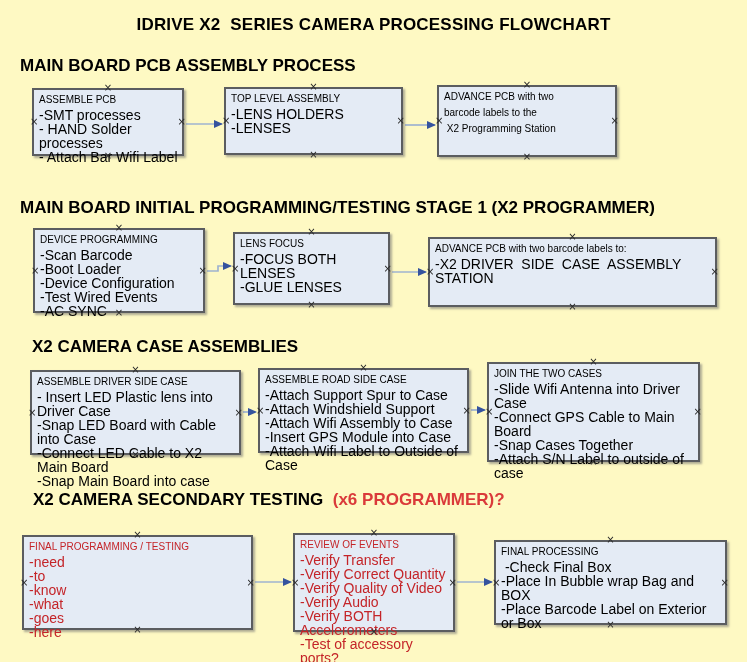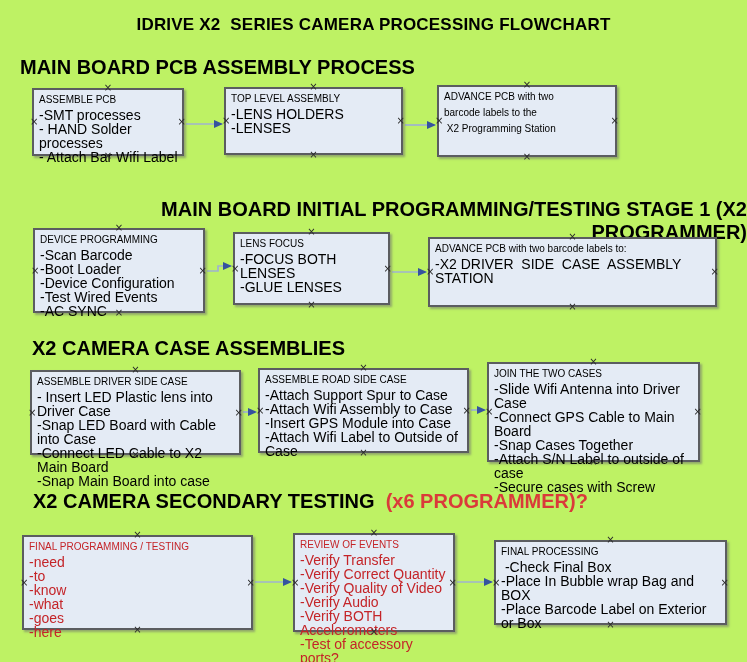--- a/index.html
+++ b/index.html
@@ -1,27 +1,27 @@
 <!DOCTYPE html>
 <html><head>
 <meta charset="utf-8">
 <style>
   html,body{margin:0;padding:0;background:#ffffff;}
   #canvas{
     position:relative;width:747px;height:662px;overflow:hidden;
-    background:#bef264;
+    background:#fef9c3;
     font-family:"Liberation Sans","DejaVu Sans",sans-serif;
     color:#000;
   }
   .page-title{
     position:absolute;top:15px;left:0;width:747px;text-align:center;
     font-size:17px;font-weight:bold;letter-spacing:.2px;white-space:pre-wrap;
   }
   .sec-heading{
-    position:absolute;font-size:20px;font-weight:bold;white-space:pre-wrap;
+    position:absolute;font-size:17px;font-weight:bold;white-space:pre-wrap;
   }
   .sec-heading .red-part{color:#da3a3a;margin-top:33px;}
   .h1{left:20px;top:56px;}
   .h2{left:20px;top:198px;text-align:right;}
   .h3{left:32px;top:337px;}
   .h4{left:33px;top:490px;}
 
   .fc-box{
     position:absolute;box-sizing:border-box;
     background:#e4ebf5;
@@ -164,36 +164,36 @@
     <div class="fc-line">-Snap Main Board into case</div>
   <span class="handle h-top">×</span>
       <span class="handle h-bottom">×</span>
       <span class="handle h-left">×</span>
       <span class="handle h-right">×</span>
     </div>
 
   <div class="fc-box s3b2">
     <div class="fc-title">ASSEMBLE ROAD SIDE CASE</div>
     <div class="fc-line">-Attach Support Spur to Case</div>
+    <div class="fc-line">-Attach Windshield Support</div>
     <div class="fc-line">-Attach Wifi Assembly to Case</div>
     <div class="fc-line">-Insert GPS Module into Case</div>
     <div class="fc-line">-Attach Wifi Label to Outside of Case</div>
   <span class="handle h-top">×</span>
       <span class="handle h-bottom">×</span>
       <span class="handle h-left">×</span>
       <span class="handle h-right">×</span>
     </div>
 
   <div class="fc-box s3b3">
     <div class="fc-title">JOIN THE TWO CASES</div>
     <div class="fc-line">-Slide Wifi Antenna into Driver Case</div>
     <div class="fc-line">-Connect GPS Cable to Main Board</div>
     <div class="fc-line">-Snap Cases Together</div>
     <div class="fc-line">-Attach S/N Label to outside of case</div>
-    <div class="fc-line">-Secure cases with Screw</div>
   <span class="handle h-top">×</span>
       <span class="handle h-bottom">×</span>
       <span class="handle h-left">×</span>
       <span class="handle h-right">×</span>
     </div>
 
   <div class="sec-heading h4"><span>X2 CAMERA SECONDARY TESTING</span><span class="red-part">  (x6 PROGRAMMER)?</span></div>
 
   <div class="fc-box s4b1 red">
     <div class="fc-title">FINAL PROGRAMMING / TESTING</div>

